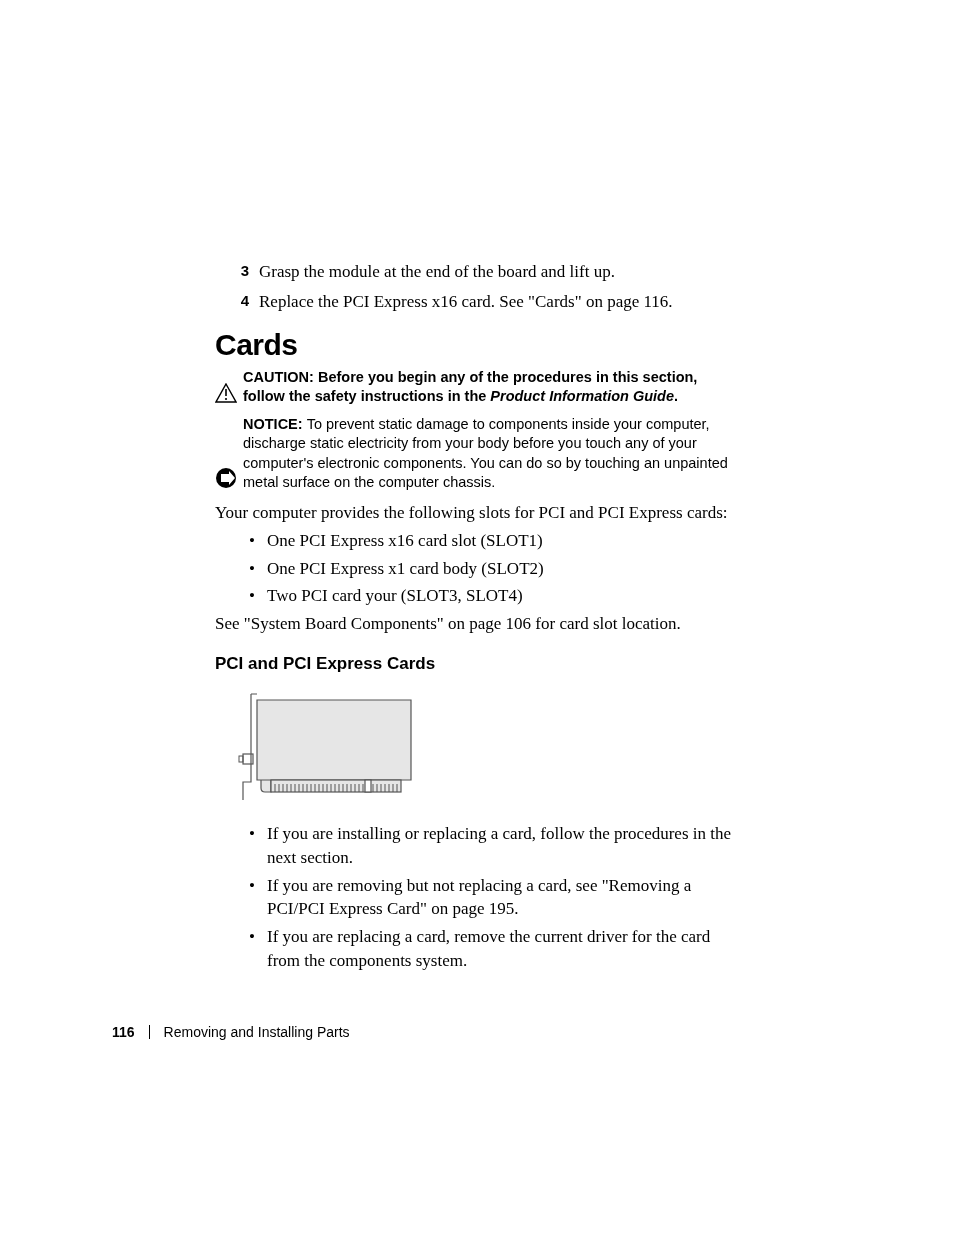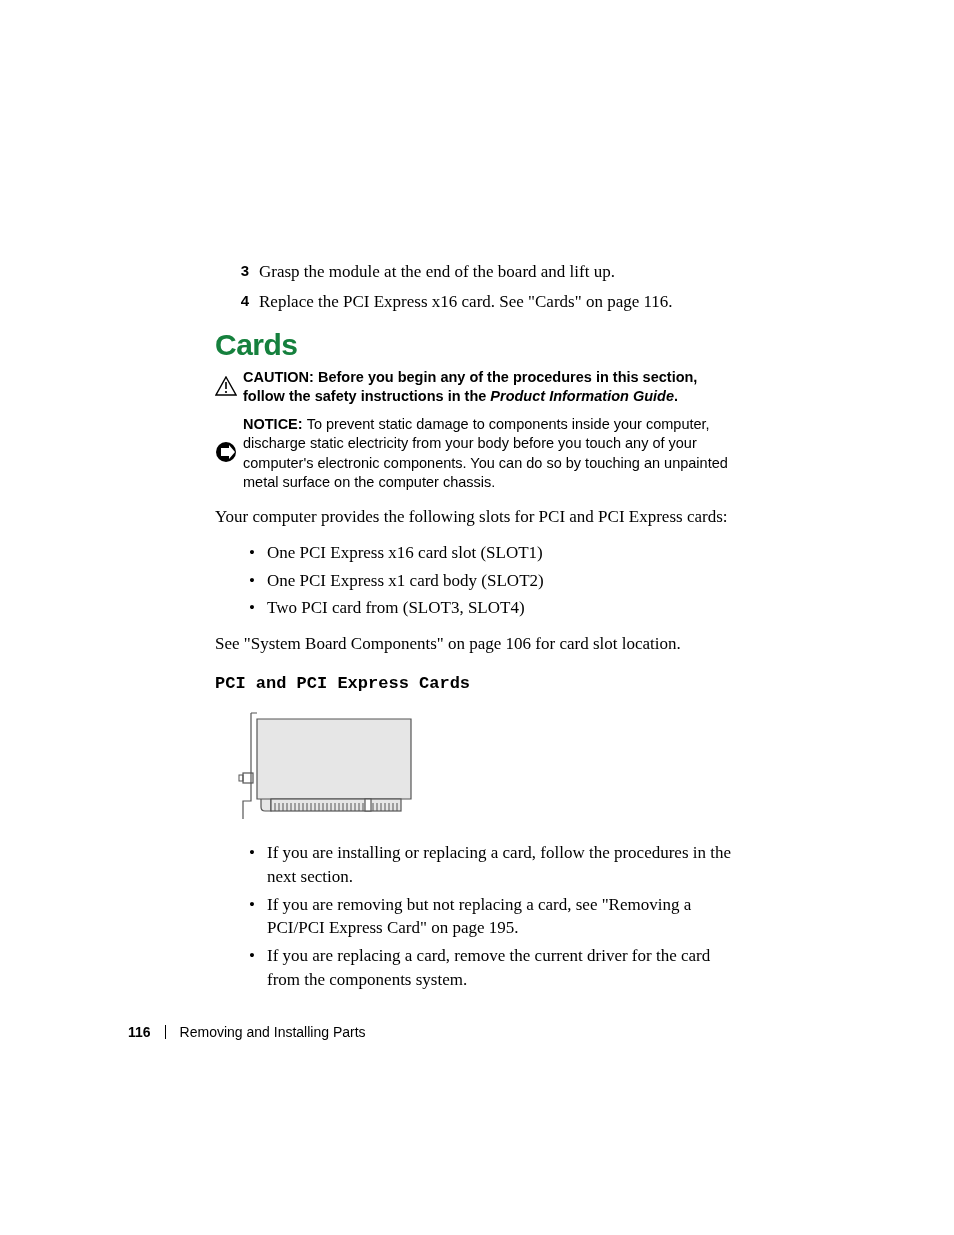--- a/index.html
+++ b/index.html
@@ -42,46 +42,46 @@
     color: #000;
     flex-shrink: 0;
   }
   .num-item .txt { flex: 1; }
 
   h1.section {
     font-family: "Helvetica Neue", Arial, sans-serif;
     font-weight: 700;
     font-size: 30px;
     margin: 10px 0 6px 0;
-    color: #15803d;
+    color: #000000;
     letter-spacing: -0.5px;
   }
 
   .caution-block, .notice-block {
     display: flex;
-    align-items: center;
+    align-items: flex-end;
     margin: 4px 0 8px 0;
   }
   .caution-block .icon, .notice-block .icon {
     width: 28px;
     flex-shrink: 0;
     margin-top: 1px;
   }
   .caution-block .body, .notice-block .body {
     flex: 1;
     font-family: "Helvetica Neue", Arial, sans-serif;
     font-size: 14.5px;
     line-height: 1.35;
     color: #000;
   }
 
   .para {
     font-size: 17px;
     line-height: 1.4;
-    margin: 12px 0;
+    margin: 0 0;
   }
 
   ul.bullets {
     list-style: none;
     padding: 0;
     margin: 4px 0 4px 34px;
   }
   ul.bullets li {
     position: relative;
     padding-left: 18px;
@@ -89,34 +89,34 @@
     line-height: 1.4;
     margin-bottom: 4px;
   }
   ul.bullets li::before {
     content: "•";
     position: absolute;
     left: 0; top: 0;
   }
 
   h2.subsection {
-    font-family: Liberation Mono, monospace;
+    font-family: Liberation Sans, sans-serif;
     font-weight: 700;
     font-size: 17px;
     margin: 18px 0 6px 0;
     color: #000;
   }
 
   .card-figure {
     margin: 18px 0 14px 0;
   }
 
   .footer {
     position: absolute;
-    left: 128px;
+    left: 112px;
     bottom: 195px;
     width: 600px;
     font-family: "Helvetica Neue", Arial, sans-serif;
     font-size: 14px;
     color: #000;
     display: flex;
     align-items: center;
   }
   .footer .page-num { font-weight: 700; }
   .footer .sep {
@@ -169,21 +169,21 @@
       <div class="body">
         <span class="bold">NOTICE: </span><span>To prevent static damage to components inside your computer, discharge static electricity from your body before you touch any of your computer's electronic components. You can do so by touching an unpainted metal surface on the computer chassis.</span>
       </div>
     </div>
 
     <div class="para">Your computer provides the following slots for PCI and PCI Express cards:</div>
 
     <ul class="bullets">
       <li>One PCI Express x16 card slot (SLOT1)</li>
       <li>One PCI Express x1 card body (SLOT2)</li>
-      <li>Two PCI card from (SLOT3, SLOT4)</li>
+      <li>Two PCI card your (SLOT3, SLOT4)</li>
     </ul>
 
     <div class="para">See "System Board Components" on page 106 for card slot location.</div>
 
     <h2 class="subsection">PCI and PCI Express Cards</h2>
 
 
     <div class="card-figure">
       <svg width="210" height="112" viewBox="0 0 210 112">
 

